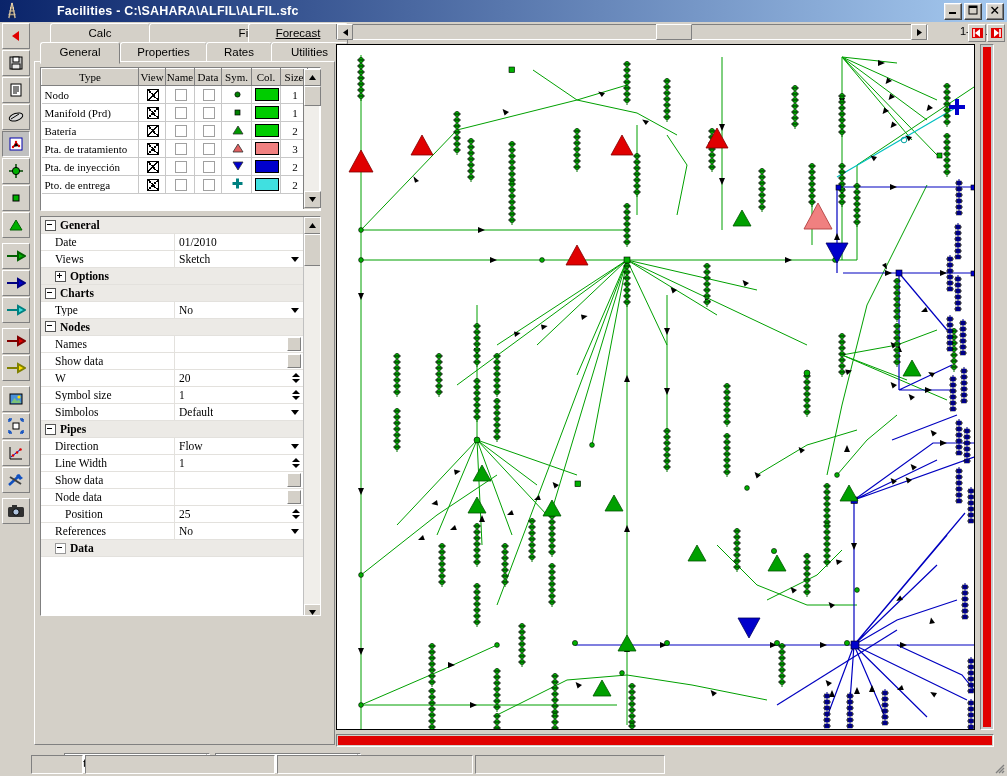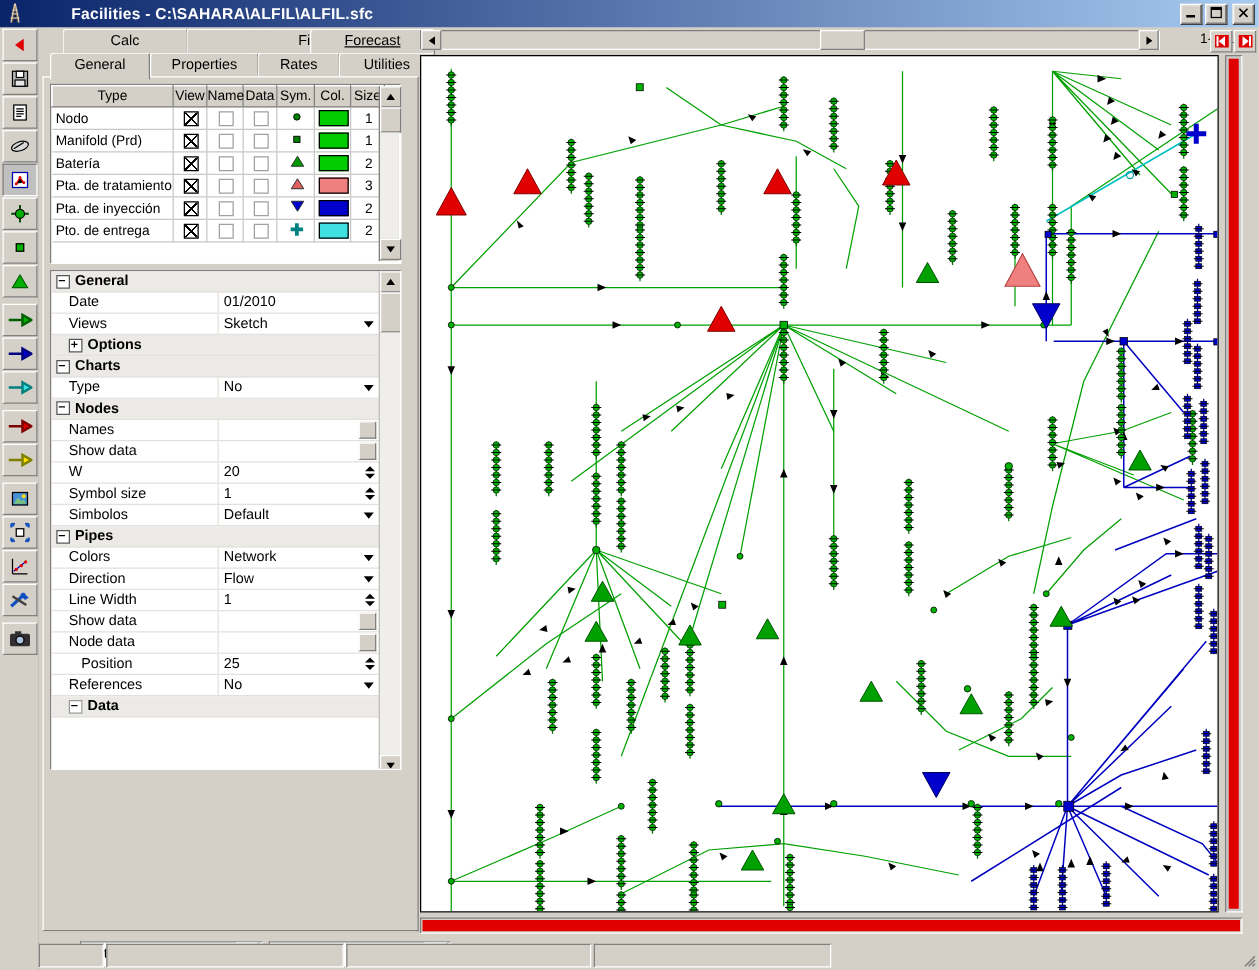--- a/index.html
+++ b/index.html
@@ -30,21 +30,21 @@
 
   
   .tabrow{position:absolute;left:5px;top:1px;width:295px;height:20px;}
   .tabrow2{position:absolute;left:5px;top:20px;width:295px;height:20px;}
   .tab{position:absolute;height:19px;background:#d4d0c8;border:1px solid;
     border-color:#fff #808080 #d4d0c8 #fff;border-radius:3px 3px 0 0;
     text-align:center;line-height:18px;font-size:11.5px;}
   .tab.active{background:#d4d0c8;border-bottom:1px solid #d4d0c8;z-index:5;height:20px;}
 
   .tabpanel{position:absolute;left:3px;top:39px;width:299px;height:682px;background:#d4d0c8;
-    border:1px solid;border-color:#fff #808080 #808080 #fff;}
+    border:1px solid;border-color:#fff #808080 #808080 #fff;font-family:Liberation Serif, serif;}
 
   
   .typetbl{position:absolute;left:5px;top:5px;width:281px;height:144px;background:#fff;
      border:1px solid;border-color:#808080 #fff #fff #808080;box-sizing:border-box;}
   table.tt{border-collapse:collapse;width:264px;table-layout:fixed;}
   table.tt th{background:#d4d0c8;border:1px solid;border-color:#fff #808080 #808080 #fff;
     font-weight:normal;font-size:11px;height:16px;padding:0;text-align:center;}
   table.tt td{border-bottom:1px solid #c8c8c8;border-right:1px solid #c8c8c8;height:17px;
     font-size:11px;padding:0 0 0 2px;text-align:center;background:#fff;}
   table.tt td.nm{text-align:left;padding-left:3px;}
@@ -487,27 +487,20 @@
               <span class="pg-key ind">Simbolos</span>
               <span class="pg-val">
                 <span class="v">Default</span>
                 <span class="caret"></span>
               </span>
             </div>
             <div class="pgrow cat">
               <span style="padding-left:4px;display:flex;align-items:center;">
                 <span class="exp "></span>
                 <span>Pipes</span>
-              </span>
-            </div>
-            <div class="pgrow">
-              <span class="pg-key ind">Colors</span>
-              <span class="pg-val">
-                <span class="v">Network</span>
-                <span class="caret"></span>
               </span>
             </div>
             <div class="pgrow">
               <span class="pg-key ind">Direction</span>
               <span class="pg-val">
                 <span class="v">Flow</span>
                 <span class="caret"></span>
               </span>
             </div>
             <div class="pgrow">

